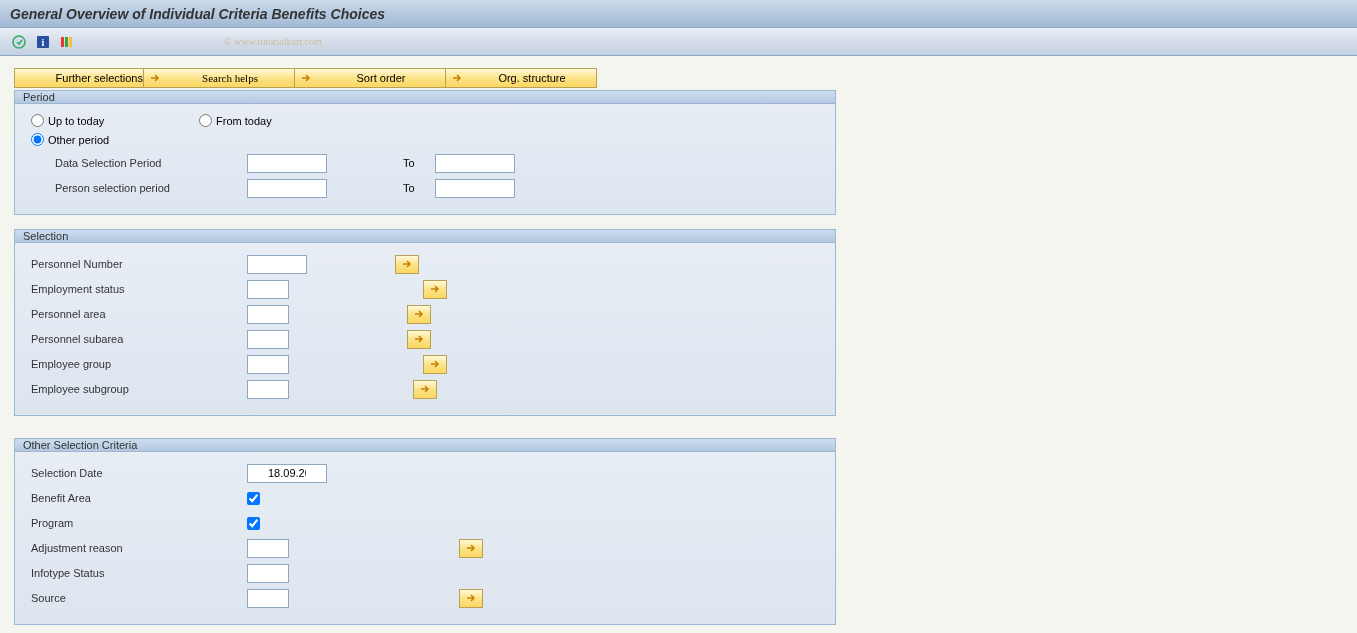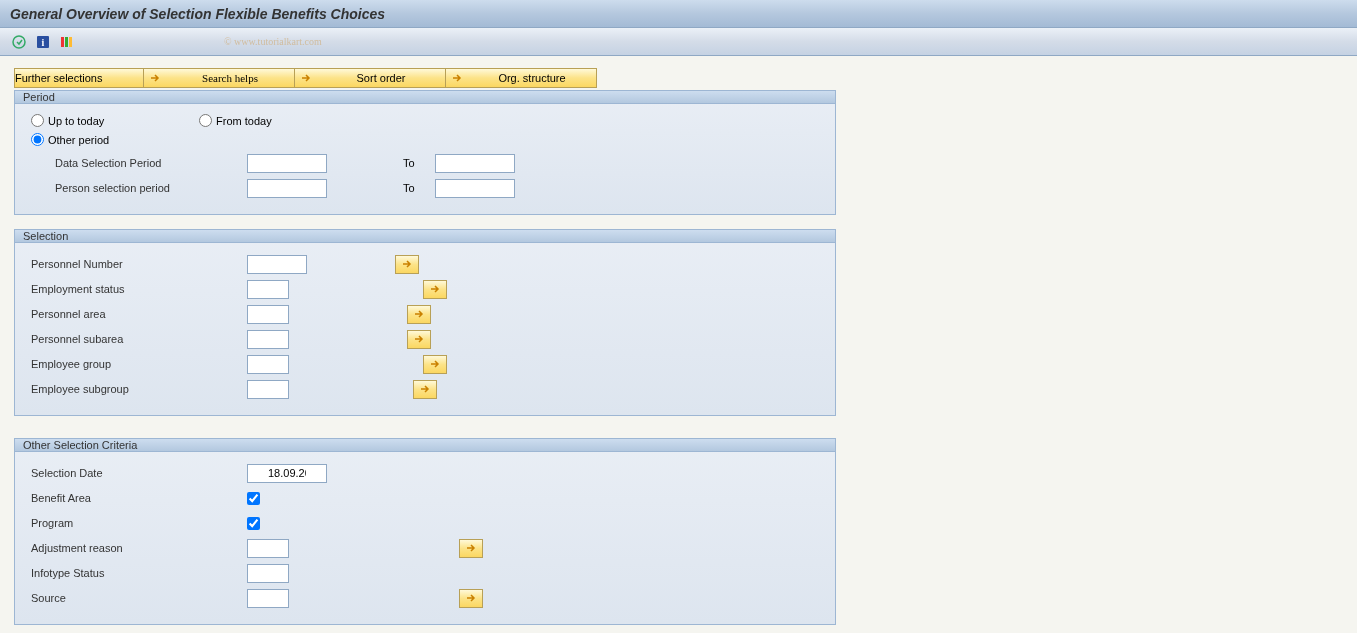--- a/index.html
+++ b/index.html
@@ -68,21 +68,21 @@
       gap: 0;
       margin-bottom: 2px;
       margin-left: 6px;
     }
     .sel-btn {
       background: linear-gradient(to bottom, #fff9d8 0%, #fce388 50%, #fbd761 100%);
       border: 1px solid #b8a056;
       height: 20px;
       display: inline-flex;
       align-items: center;
-      justify-content: flex-start;
+      justify-content: flex-end;
       font-size: 11px;
       cursor: pointer;
       position: relative;
     }
     .sel-btn.no-arrow { width: 130px; }
     .sel-arrow {
       width: 22px;
       display: inline-flex;
       align-items: center;
       justify-content: center;
@@ -171,21 +171,21 @@
     
     .content-area::-webkit-scrollbar { width: 16px; }
     .content-area::-webkit-scrollbar-track { background: #e8e8e8; border-left: 1px solid #ccc; }
     .content-area::-webkit-scrollbar-thumb { background: #c1c1c1; border: 1px solid #a0a0a0; }
     .content-area::-webkit-scrollbar-button { background: #e8e8e8; height: 16px; border: 1px solid #ccc; }
   </style>
 </head>
 <body>
 
 <div class="title-bar">
-  <span>General Overview of Selection Flexible Benefits Choices</span>
+  <span>General Overview of Individual Criteria Benefits Choices</span>
 </div>
 
 <div class="toolbar-row">
   <div class="toolbar-icon">
     <svg width="16" height="16" viewBox="0 0 16 16">
         <circle cx="8" cy="8" r="6" fill="none" stroke="#3a6" stroke-width="1.5"></circle>
         <path d="M6 8 l2 2 l3-4" stroke="#3a6" stroke-width="1.5" fill="none"></path>
       </svg>
   </div>
   <div class="toolbar-icon">

